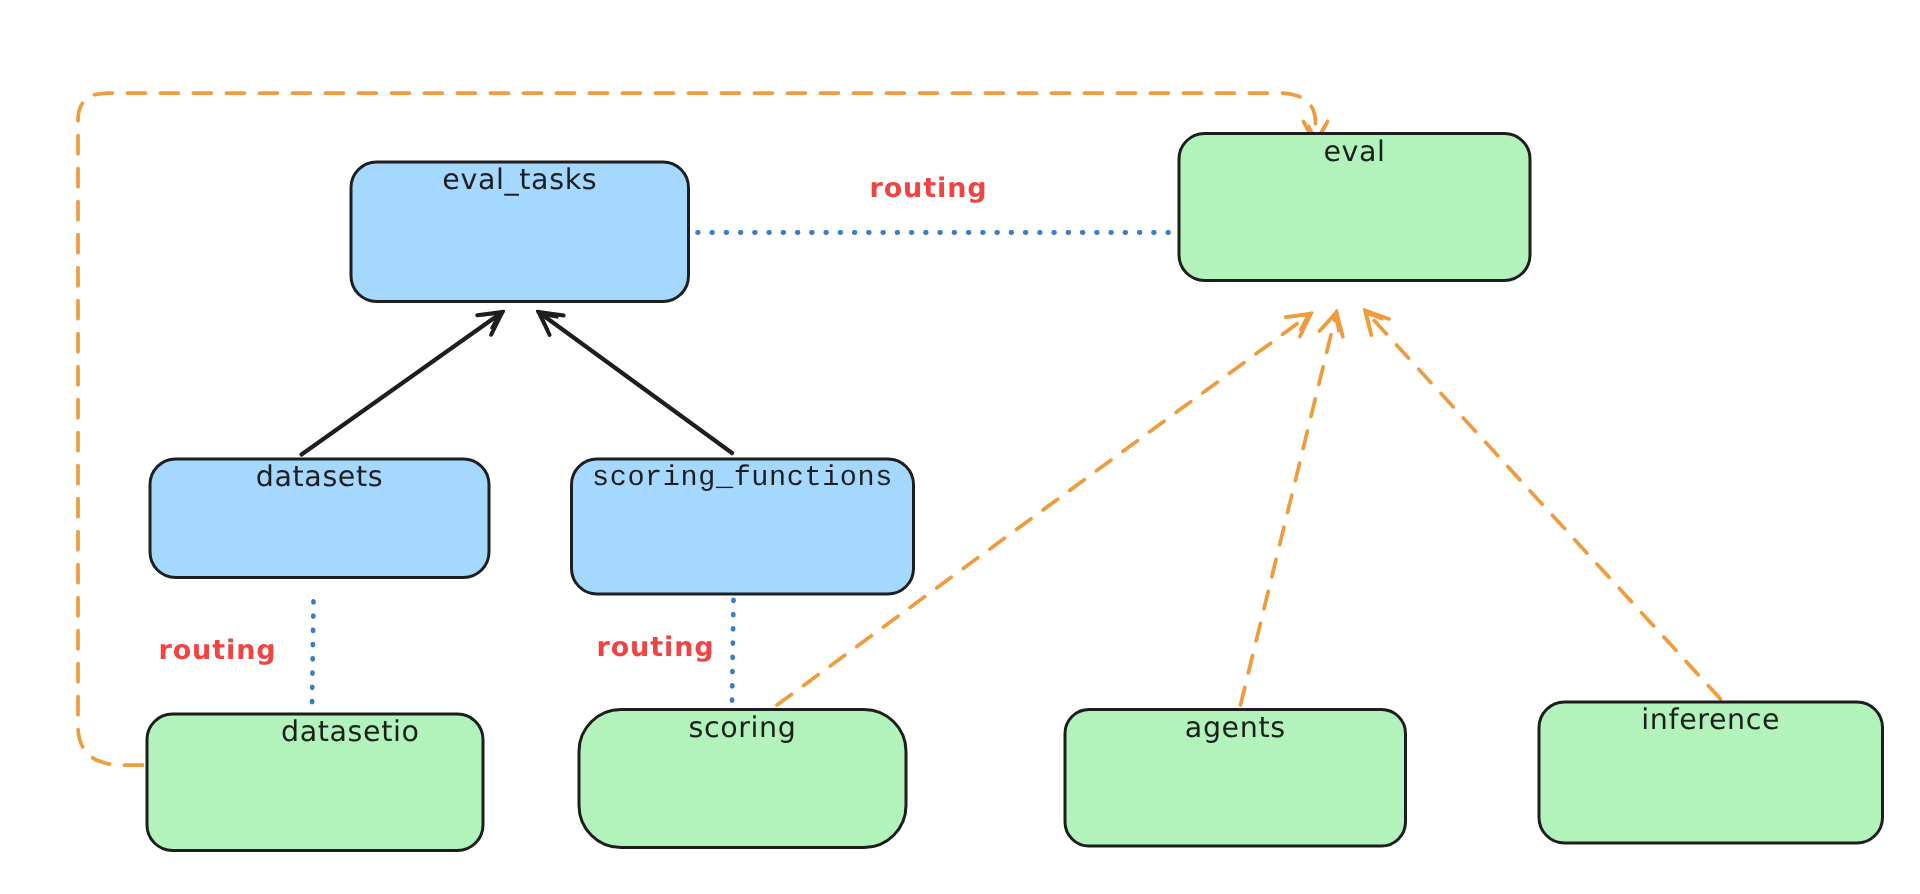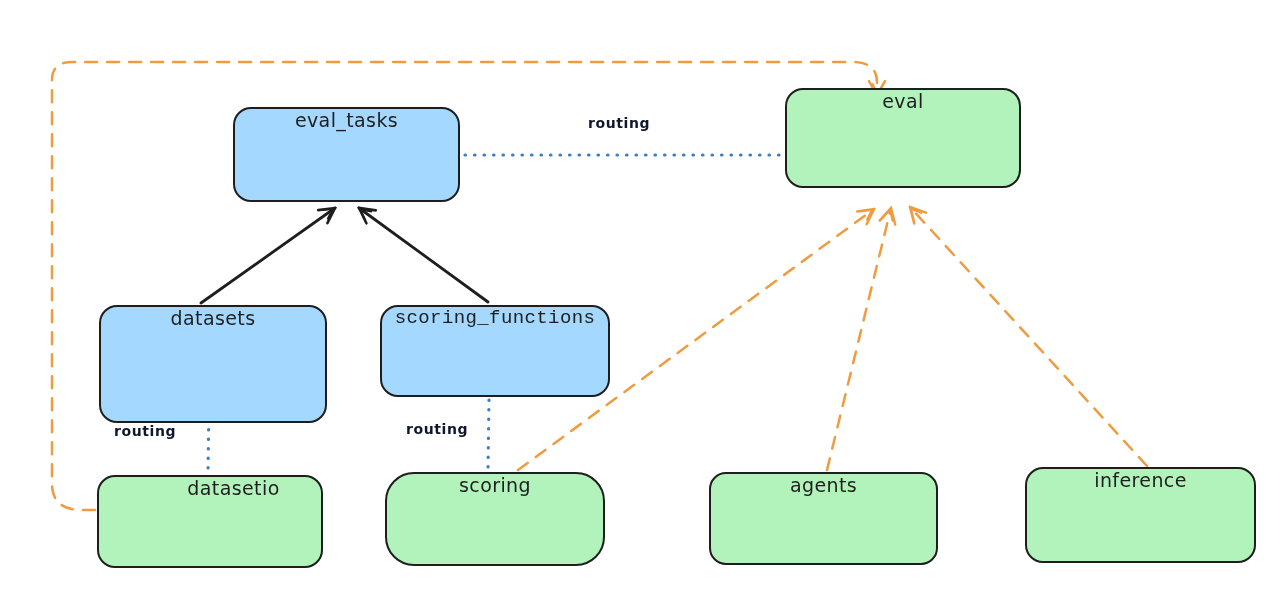--- a/index.html
+++ b/index.html
@@ -31,31 +31,31 @@
     font-size: 19px;
     letter-spacing: 0.4px;
     color: #1e1e1e;
     background: #ffffff;
   }
   .node.blue  { background: #a5d8ff; }
   .node.green { background: #b2f2bb; }
 
   #node-eval_tasks        { left: 233px;  top: 107px; width: 227px; height: 95px;  }
   #node-eval              { left: 785px;  top: 88px; width: 236px; height: 100px; }
-  #node-datasets          { left: 99px;   top: 305px; width: 228px; height: 118px;  }
+  #node-datasets          { left: 99px;   top: 305px; width: 228px; height: 81px;  }
   #node-scoring_functions { left: 380px;  top: 305px; width: 230px; height: 92px; font-family: Liberation Mono, monospace;  }
   #node-datasetio         { left: 97px;   top: 475px; width: 226px; height: 93px; padding-left: 47px;  }
   #node-scoring           { left: 385px;  top: 472px; width: 220px; height: 94px; border-radius: 29px;  }
   #node-agents            { left: 709px;  top: 472px; width: 229px; height: 93px; border-radius: 17px;  }
   #node-inference         { left: 1025px; top: 467px; width: 231px; height: 96px;  }
 
   .edge-label {
     position: absolute;
-    color: #0f172a;
-    font-size: 14px;
+    color: #ef4444;
+    font-size: 18px;
     font-weight: bold;
     letter-spacing: 0.6px;
     text-align: center;
     width: 120px;
   }
   #routing-label-top  { left: 559px; top: 115px; }
   #routing-label-left { left: 90px;  top: 423px; width: 110px; }
   #routing-label-mid  { left: 382px; top: 421px; width: 110px; }
 </style>
 </head>

